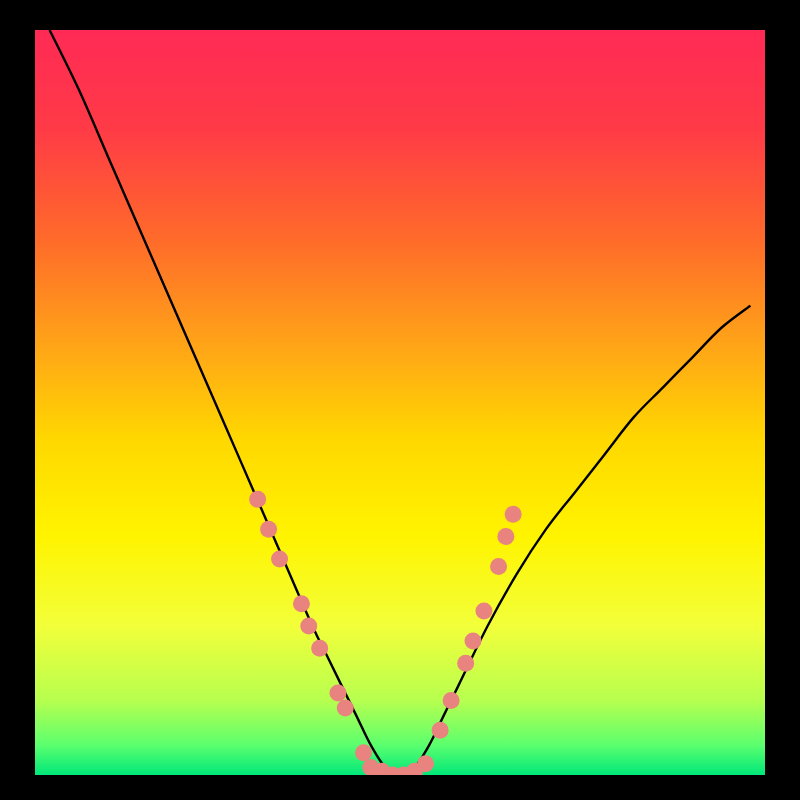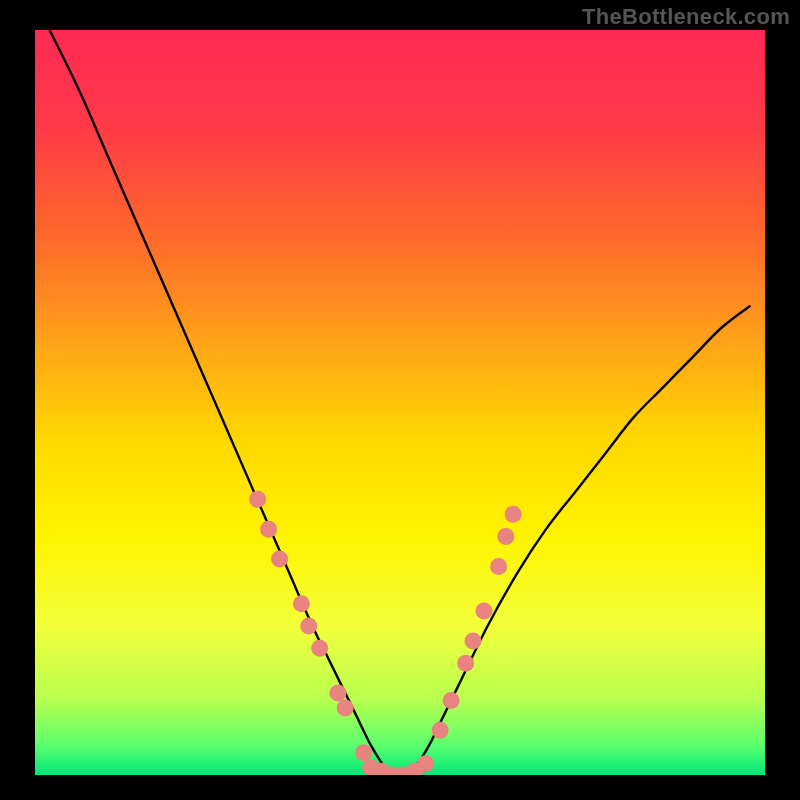--- a/index.html
+++ b/index.html
@@ -33,21 +33,20 @@
     top: 30px;
     width: 730px;
     height: 745px;
   }
   svg { display: block; }
 </style>
 </head>
 <body>
 
 <div class="frame">
-  <div class="watermark">TheBottleneck.com</div>
   <div class="plot">
     <svg id="svg" viewBox="0 0 730 745" width="730" height="745">
       <defs>
         <linearGradient id="bg-grad" x1="0" y1="0" x2="0" y2="1">
             <stop offset="0%" stop-color="#ff2a55"></stop>
             <stop offset="13%" stop-color="#ff3a47"></stop>
             <stop offset="28.000000000000004%" stop-color="#ff6a2a"></stop>
             <stop offset="42%" stop-color="#ffa318"></stop>
             <stop offset="55.00000000000001%" stop-color="#ffd800"></stop>
             <stop offset="68%" stop-color="#fff400"></stop>

